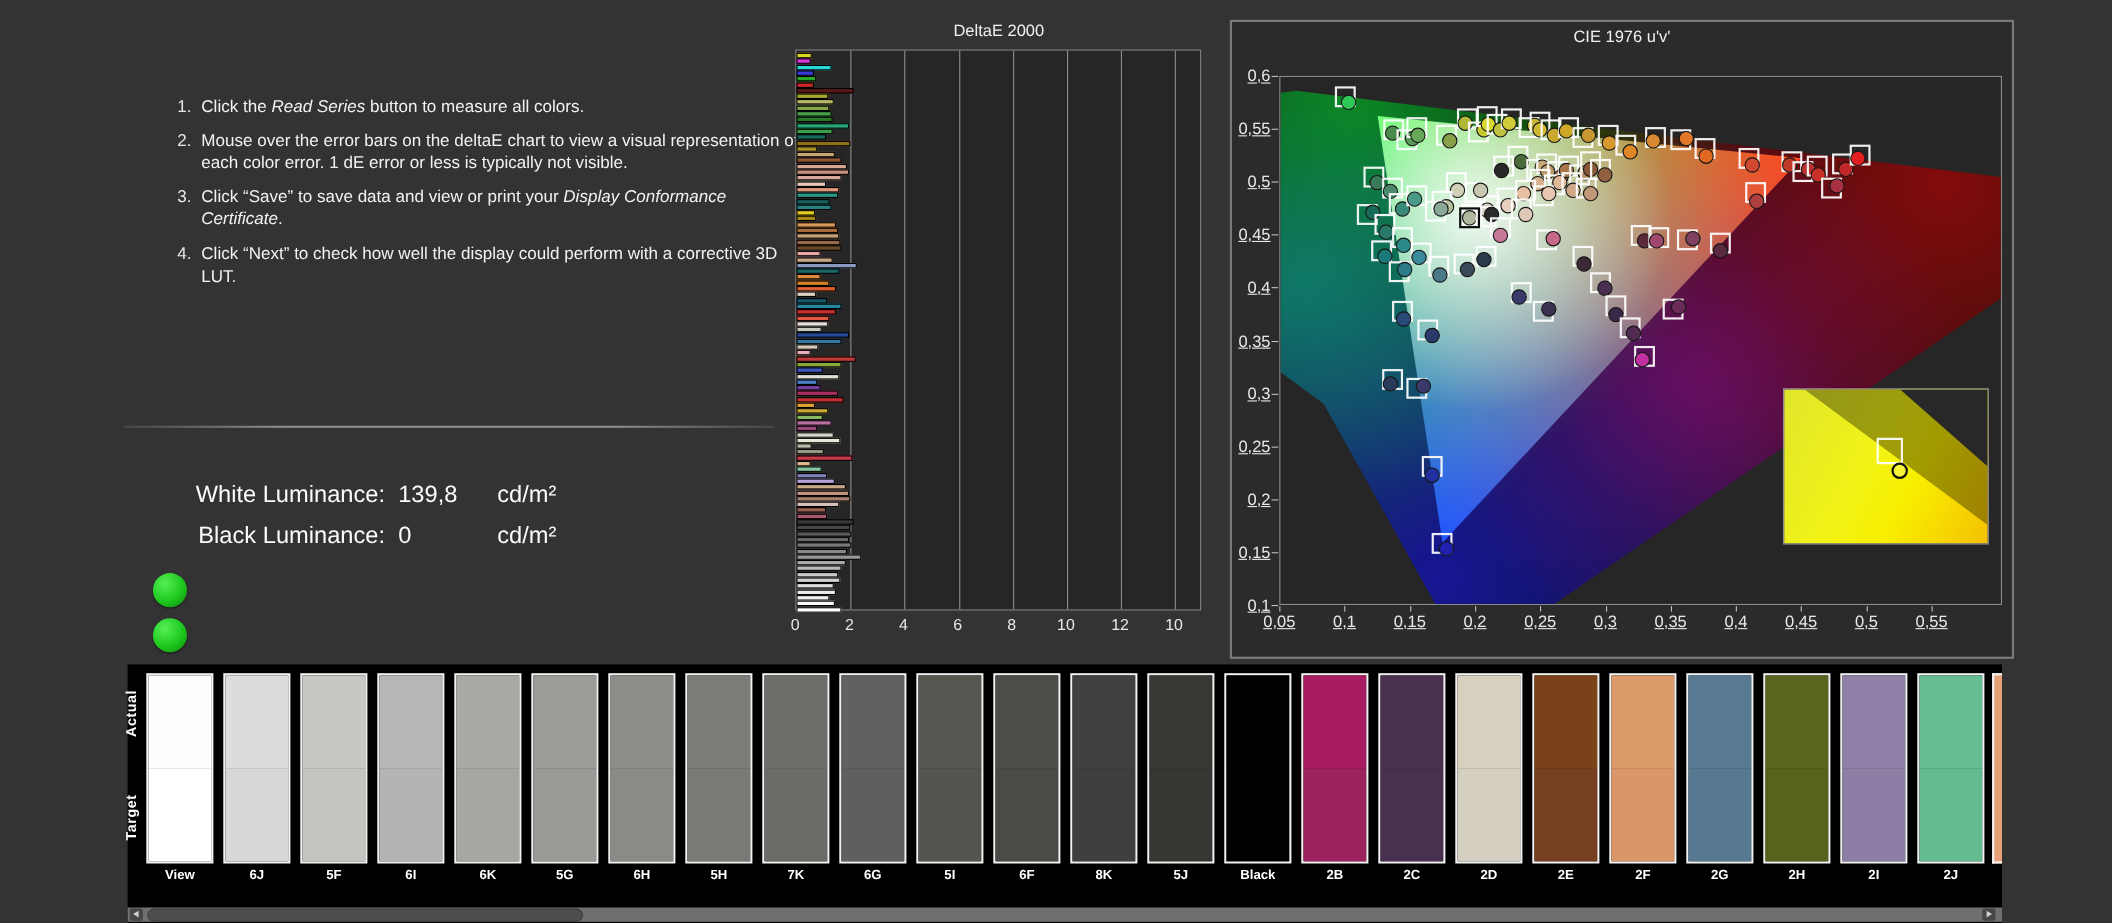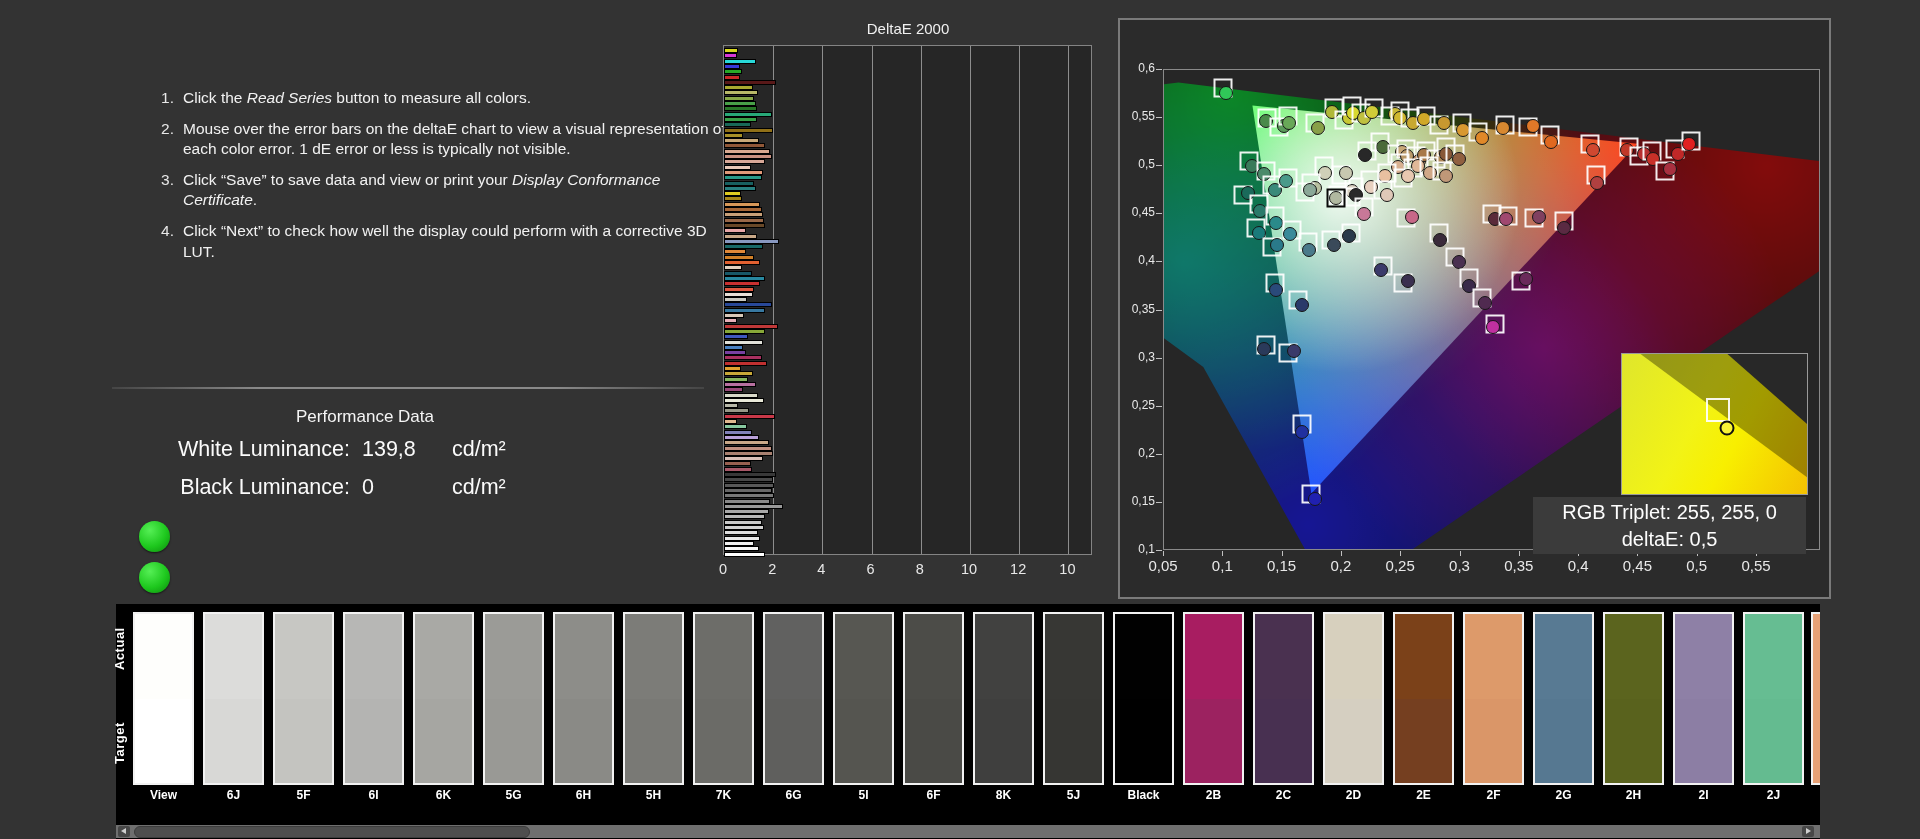--- a/index.html
+++ b/index.html
@@ -55,22 +55,22 @@
   .dim{background:rgba(0,0,0,.42);}
   .tri .g-green{background:radial-gradient(circle at 13.5% 7.4%,rgba(0,255,0,1),rgba(0,255,0,0) 72%);}
   .tri .g-red{background:radial-gradient(circle at 72.3% 15.4%,rgba(255,0,0,1),rgba(255,0,0,0) 78%);}
   .tri .g-blue{background:radial-gradient(circle at 22.5% 88.4%,rgba(30,30,255,1),rgba(30,30,255,0) 82%);}
   .g-white{mix-blend-mode:screen;background:radial-gradient(circle at 27% 26%,rgba(255,255,255,.9),rgba(255,255,255,0) 30%);}
   .sq{position:absolute;width:19px;height:19px;border:2px solid rgba(255,255,255,.92);
        transform:translate(-50%,-50%);box-sizing:border-box;}
   .sq.sel{border-color:#0a0a0a;}
   .dot{position:absolute;width:12px;height:12px;border-radius:50%;border:1.5px solid #161616;
        transform:translate(-50%,-50%);box-sizing:content-box;}
-  .cie-ylab{position:absolute;left:1100px;width:55px;text-align:right;font-size:12px;color:#e8e8e8;}
-  .cie-xlab{position:absolute;top:557px;transform:translateX(-50%);font-size:15px;color:#e8e8e8;}
+  .cie-ylab{position:absolute;left:1100px;width:55px;text-align:right;font-size:15px;color:#e8e8e8;text-decoration:underline;}
+  .cie-xlab{position:absolute;top:557px;transform:translateX(-50%);font-size:15px;color:#e8e8e8;text-decoration:underline;}
   .cie-xtick{position:absolute;top:551px;width:1px;height:5px;background:#c0c0c0;}
   .cie-ytick{position:absolute;width:6px;height:1px;background:#c0c0c0;}
 
   .inset{left:1621px;top:353px;width:185px;height:140px;border:1px solid #9a9a9a;
        background:linear-gradient(118deg,#dfe62c 0%,#f2f316 42%,#f8ef00 62%,#f4c102 100%);overflow:hidden;}
   .inset .band{position:absolute;inset:0;clip-path:polygon(10% 0,100% 88%,100% 0);background:rgba(20,18,0,.38);}
   .inset .corner{position:absolute;inset:0;clip-path:polygon(57% 0,100% 0,100% 50%);background:#282828;}
   .inset .sq{width:24px;height:24px;}
   .inset .ring{position:absolute;width:11px;height:11px;border-radius:50%;border:2px solid #111;
        background:rgba(255,255,200,.25);transform:translate(-50%,-50%);}
@@ -118,21 +118,20 @@
         <span class="txt"><span>Click “Save” to save data and view or print your </span><i>Display Conformance Certificate</i><span>.</span></span>
       </li>
       <li>
         <span class="num">4.</span>
         <span class="txt"><span>Click “Next” to check how well the display could perform with a corrective 3D LUT.</span></span>
       </li>
     </ol>
 
   <div class="abs divider"></div>
 
-  <div class="abs perf-heading">Performance Data</div>
 
   <div class="abs perf-row" style="top:437px">
     <span class="pl">White Luminance:</span>
     <span class="pv">139,8</span>
     <span class="pu">cd/m²</span>
   </div>
   <div class="abs perf-row" style="top:475px">
     <span class="pl">Black Luminance:</span>
     <span class="pv">0</span>
     <span class="pu">cd/m²</span>
@@ -252,20 +251,21 @@
       <div class="abs de-xlab" style="left: 772.2px;">2</div>
       <div class="abs de-xlab" style="left: 821.4px;">4</div>
       <div class="abs de-xlab" style="left: 870.6px;">6</div>
       <div class="abs de-xlab" style="left: 919.8px;">8</div>
       <div class="abs de-xlab" style="left: 969px;">10</div>
       <div class="abs de-xlab" style="left: 1018.2px;">12</div>
       <div class="abs de-xlab" style="left: 1067.4px;">10</div>
     </div>
 
   <div class="abs cie-panel"></div>
+  <div class="abs cie-title">CIE 1976 u'v'</div>
   <div class="abs cie-plot" id="cie-plot">
     <div class="cie-layer locus">
       <div class="cie-layer g-green"></div>
         <div class="cie-layer g-red"></div>
       <div class="cie-layer g-blue"></div>
         <div class="cie-layer g-cyan"></div>
       <div class="cie-layer g-mag"></div>
         <div class="cie-layer dim"></div>
     </div>
     <div class="cie-layer tri">
@@ -494,24 +494,20 @@
       <div class="cie-ylab" style="top: 542px;">0,1</div>
       <div class="cie-ytick" style="left: 1156px; top: 550px;"></div>
     </div>
 
   <div class="abs inset">
     <div class="band"></div>
     <div class="corner"></div>
     <div class="sq" style="left:52%;top:40%"></div>
     <div class="ring" style="left:57%;top:53%"></div>
   </div>
-  <div class="abs cie-tip">
-    <div>RGB Triplet: 255, 255, 0</div>
-    <div>deltaE: 0,5</div>
-  </div>
 
   <div class="abs comp-panel"></div>
   <div class="rot-label" style="left:112px;top:626px;height:44px">Actual</div>
   <div class="rot-label" style="left:112px;top:718px;height:46px">Target</div>
   <div id="swatches">
       <div class="swatch" style="left: 133px;">
         <div class="half a" style="top: 0px; background: rgb(254, 254, 252);"></div>
         <div class="half b" style="background: rgb(255, 255, 255);"></div>
       </div>
       <div class="swatch-label" style="left: 133px;">View</div>

